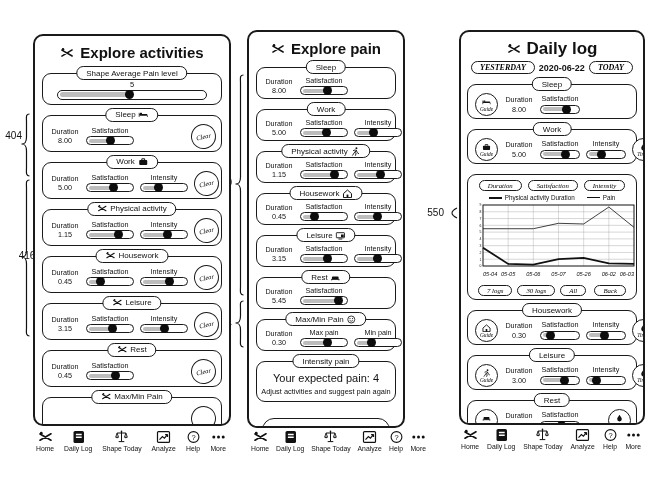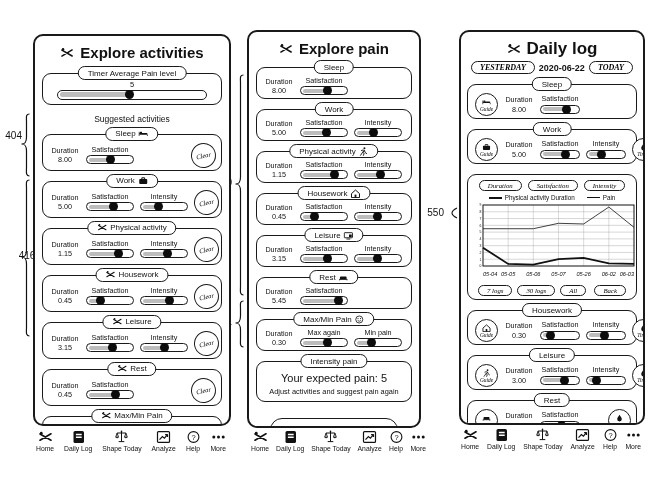--- a/index.html
+++ b/index.html
@@ -92,32 +92,31 @@
           <svg viewBox="0 0 12 10">
             <path d="M1.6 2.6 L10.4 7.6 M10.4 2.4 L1.6 7.6" stroke="#111" stroke-width="1.3" stroke-linecap="round" fill="none"></path>
             <circle cx="2.6" cy="1.9" r="1.1" fill="#111"></circle>
           </svg>
         </span>
       <span>Explore activities</span>
     </div>
 
     <div class="acard card" style="margin-top:12px;">
       <div class="pill">
-        <span>Timer Average Pain level</span>
+        <span>Shape Average Pain level</span>
       </div>
       <div class="psel-body">
         <div class="psel-val">5</div>
         <div class="track wide">
             <div class="fill" style="width: 48%;"></div>
             <div class="knob" style="left: 48%;"></div>
           </div>
       </div>
     </div>
 
-    <div class="sugg">Suggested activities</div>
 
     <div>
         <div class="acard card">
           <div class="pill">
             <span>Sleep</span>
             <span class="ic p-ic">
               <svg viewBox="0 0 12 8">
                 <path d="M1 7 V2" stroke="#111" stroke-width="0.9"></path>
                 <rect x="1" y="3.4" width="10" height="2" rx="1" fill="#111"></rect>
                 <rect x="1.8" y="2" width="2.8" height="1.5" rx="0.7" fill="#111"></rect>
@@ -316,21 +315,21 @@
             <span>Max/Min Pain</span>
           </div>
           <div class="card-body">
             <button class="clear"></button>
           </div>
         </div>
       </div>
 
   </section>
 
-  <section class="panel" style="left:247px;top:30px;width:174px;height:398px;">
+  <section class="panel" style="left:247px;top:30px;width:158px;height:398px;">
     <div class="p-title">
       <span class="ic t-ic">
           <svg viewBox="0 0 12 10">
             <path d="M1.6 2.6 L10.4 7.6 M10.4 2.4 L1.6 7.6" stroke="#111" stroke-width="1.3" stroke-linecap="round" fill="none"></path>
             <circle cx="2.6" cy="1.9" r="1.1" fill="#111"></circle>
           </svg>
         </span>
       <span>Explore pain</span>
     </div>
 
@@ -507,42 +506,42 @@
                 <path d="M3.2 6.1 q1.8 1.7 3.6 0" fill="none" stroke="#111" stroke-width="0.8"></path>
               </svg>
             </span>
           </div>
           <div class="card-body">
             <div class="dur">
               <div>Duration</div>
               <div>0.30</div>
             </div>
             <div class="sgroup">
-              <div>Max again</div>
+              <div>Max pain</div>
               <div class="track">
                 <div class="fill" style="width: 58%;"></div>
                 <div class="knob" style="left: 58%;"></div>
               </div>
             </div>
             <div class="sgroup">
               <div>Min pain</div>
               <div class="track">
                 <div class="fill" style="width: 35%;"></div>
                 <div class="knob" style="left: 35%;"></div>
               </div>
             </div>
           </div>
         </div>
       </div>
 
     <div class="acard card">
       <div class="pill">
         <span>Intensity pain</span>
       </div>
-      <div class="sp-head" style="padding-top:6px;">Your expected pain: 5</div>
+      <div class="sp-head" style="padding-top:6px;">Your expected pain: 4</div>
       <div class="sp-sub">Adjust activities and suggest pain again</div>
     </div>
 
     <div class="explore-row" style="margin-top:16px;">
       <button class="bigbtn">
         <span class="ic a-ic">
             <svg viewBox="0 0 14 8">
               <path d="M13 4 H2 M4.8 1.2 L1.4 4 L4.8 6.8" stroke="#111" stroke-width="1.2" fill="none"></path>
             </svg>
           </span>

